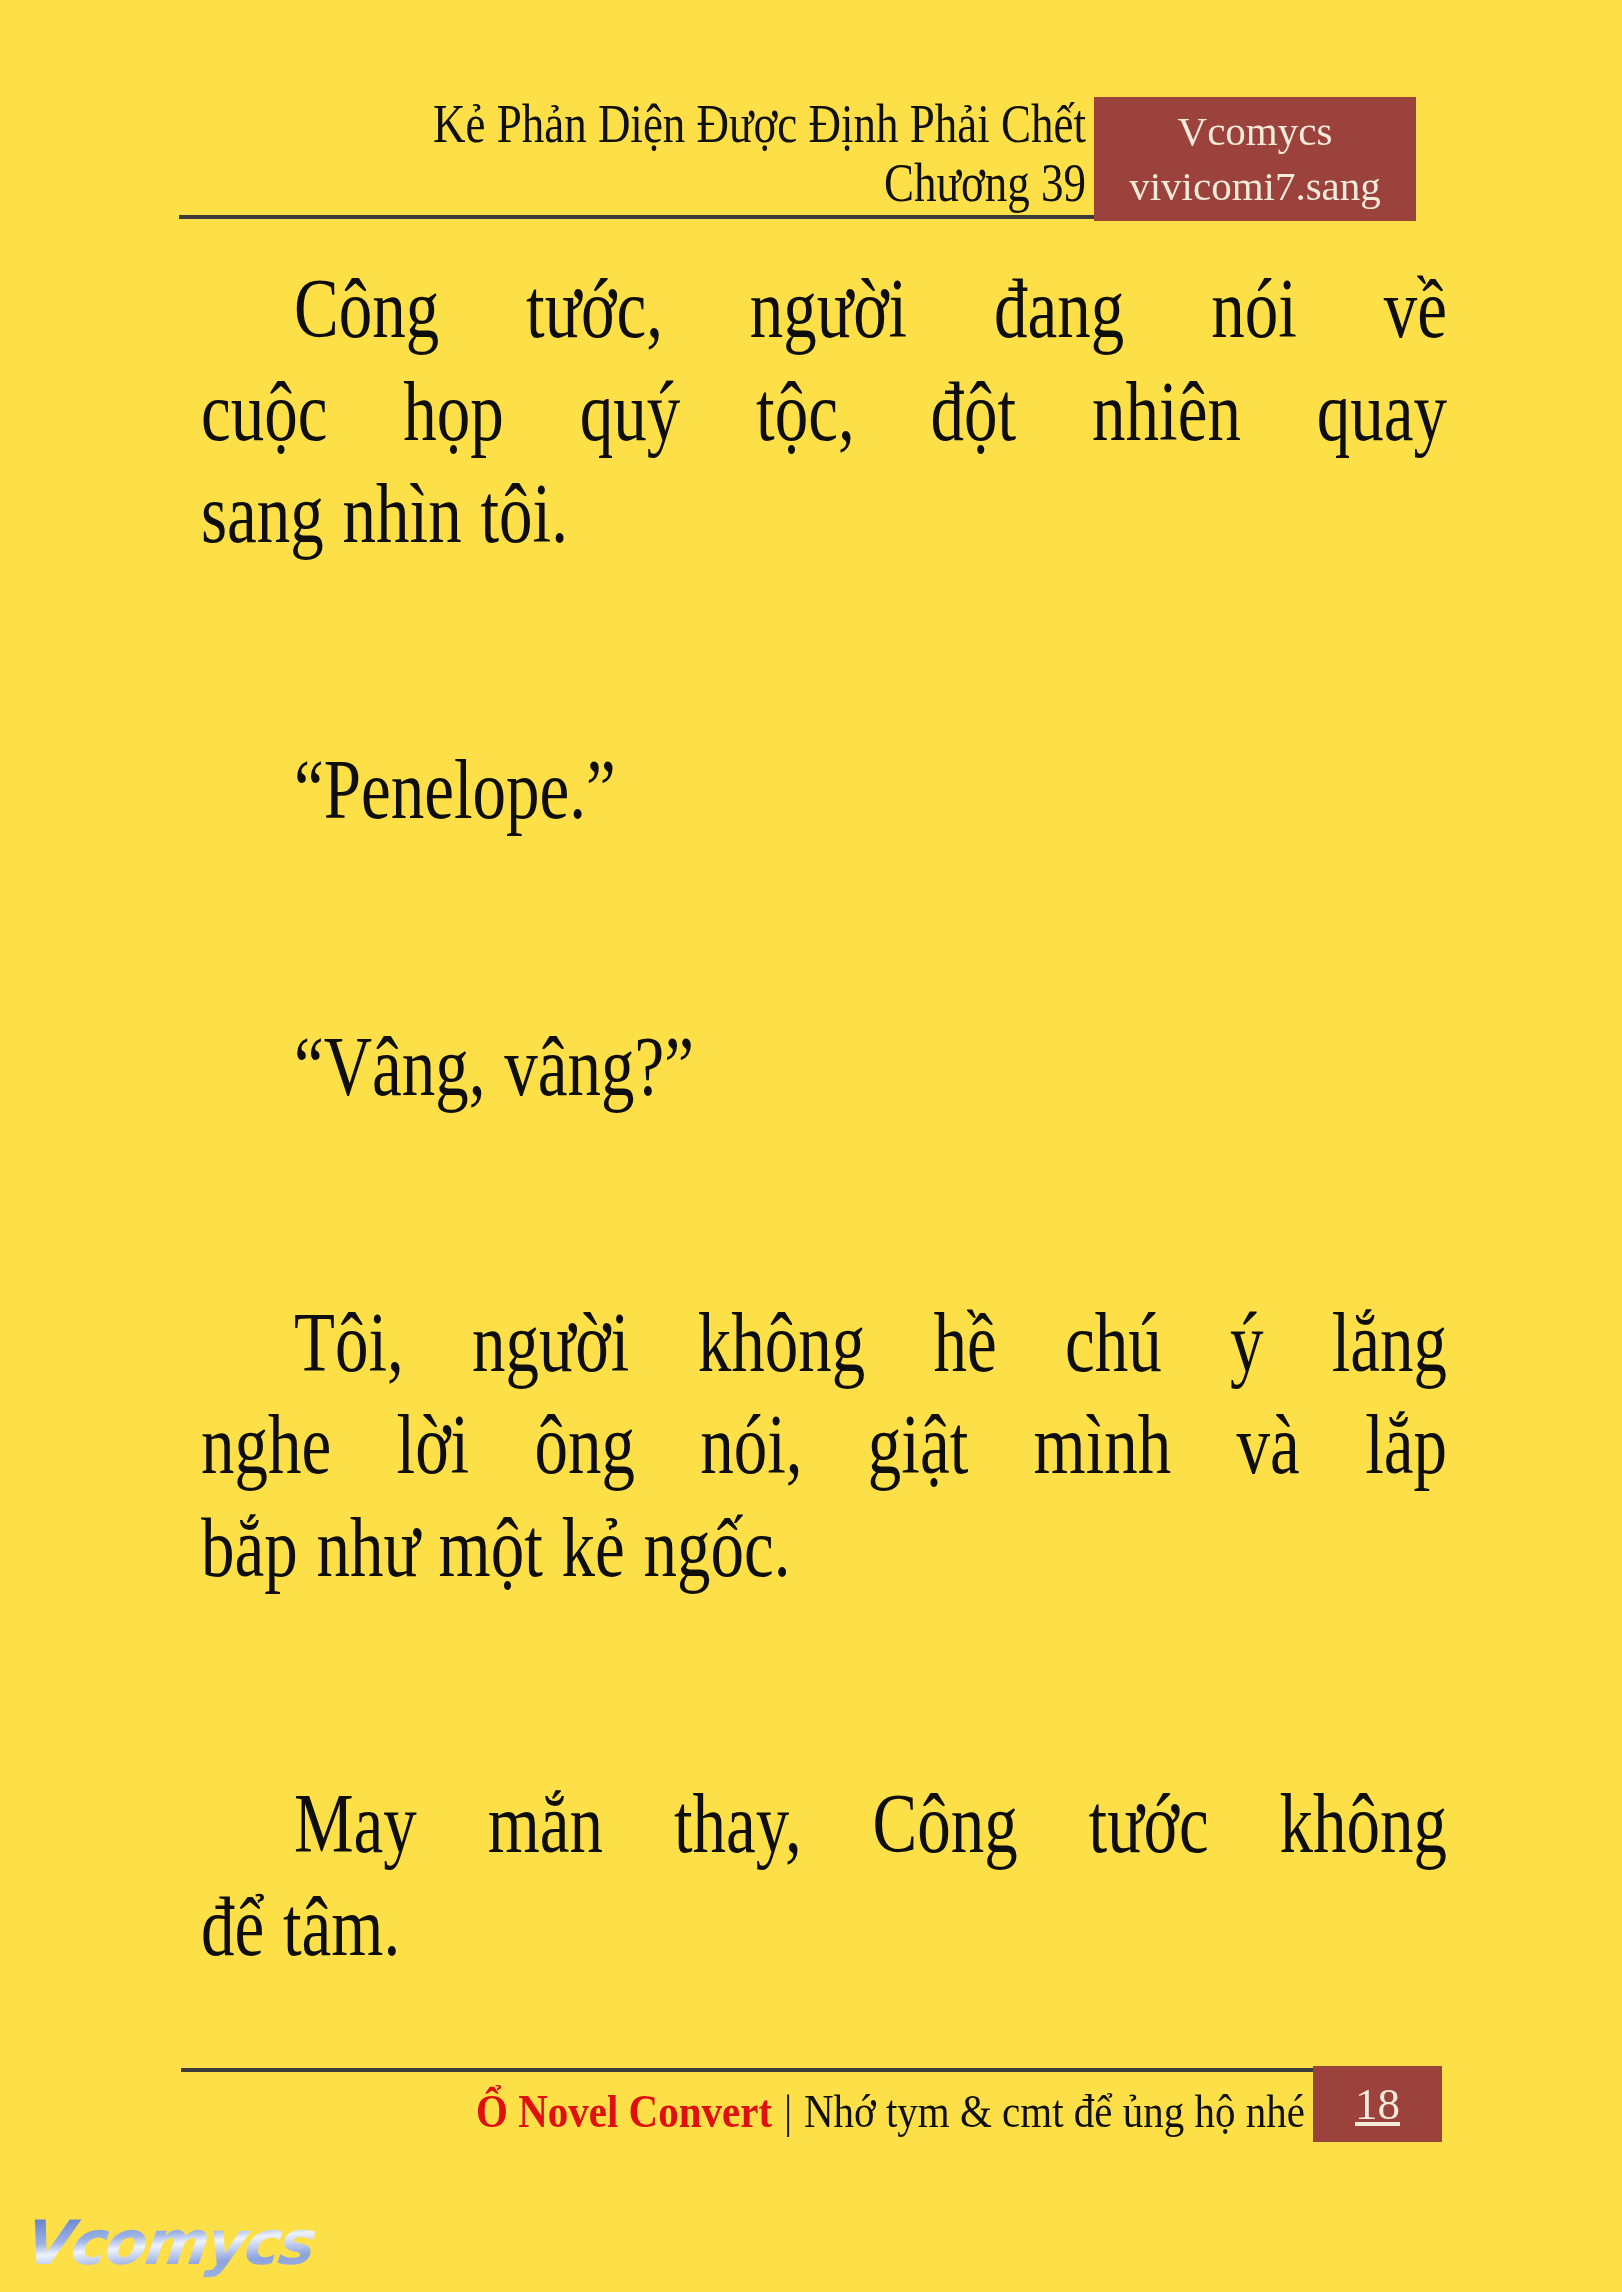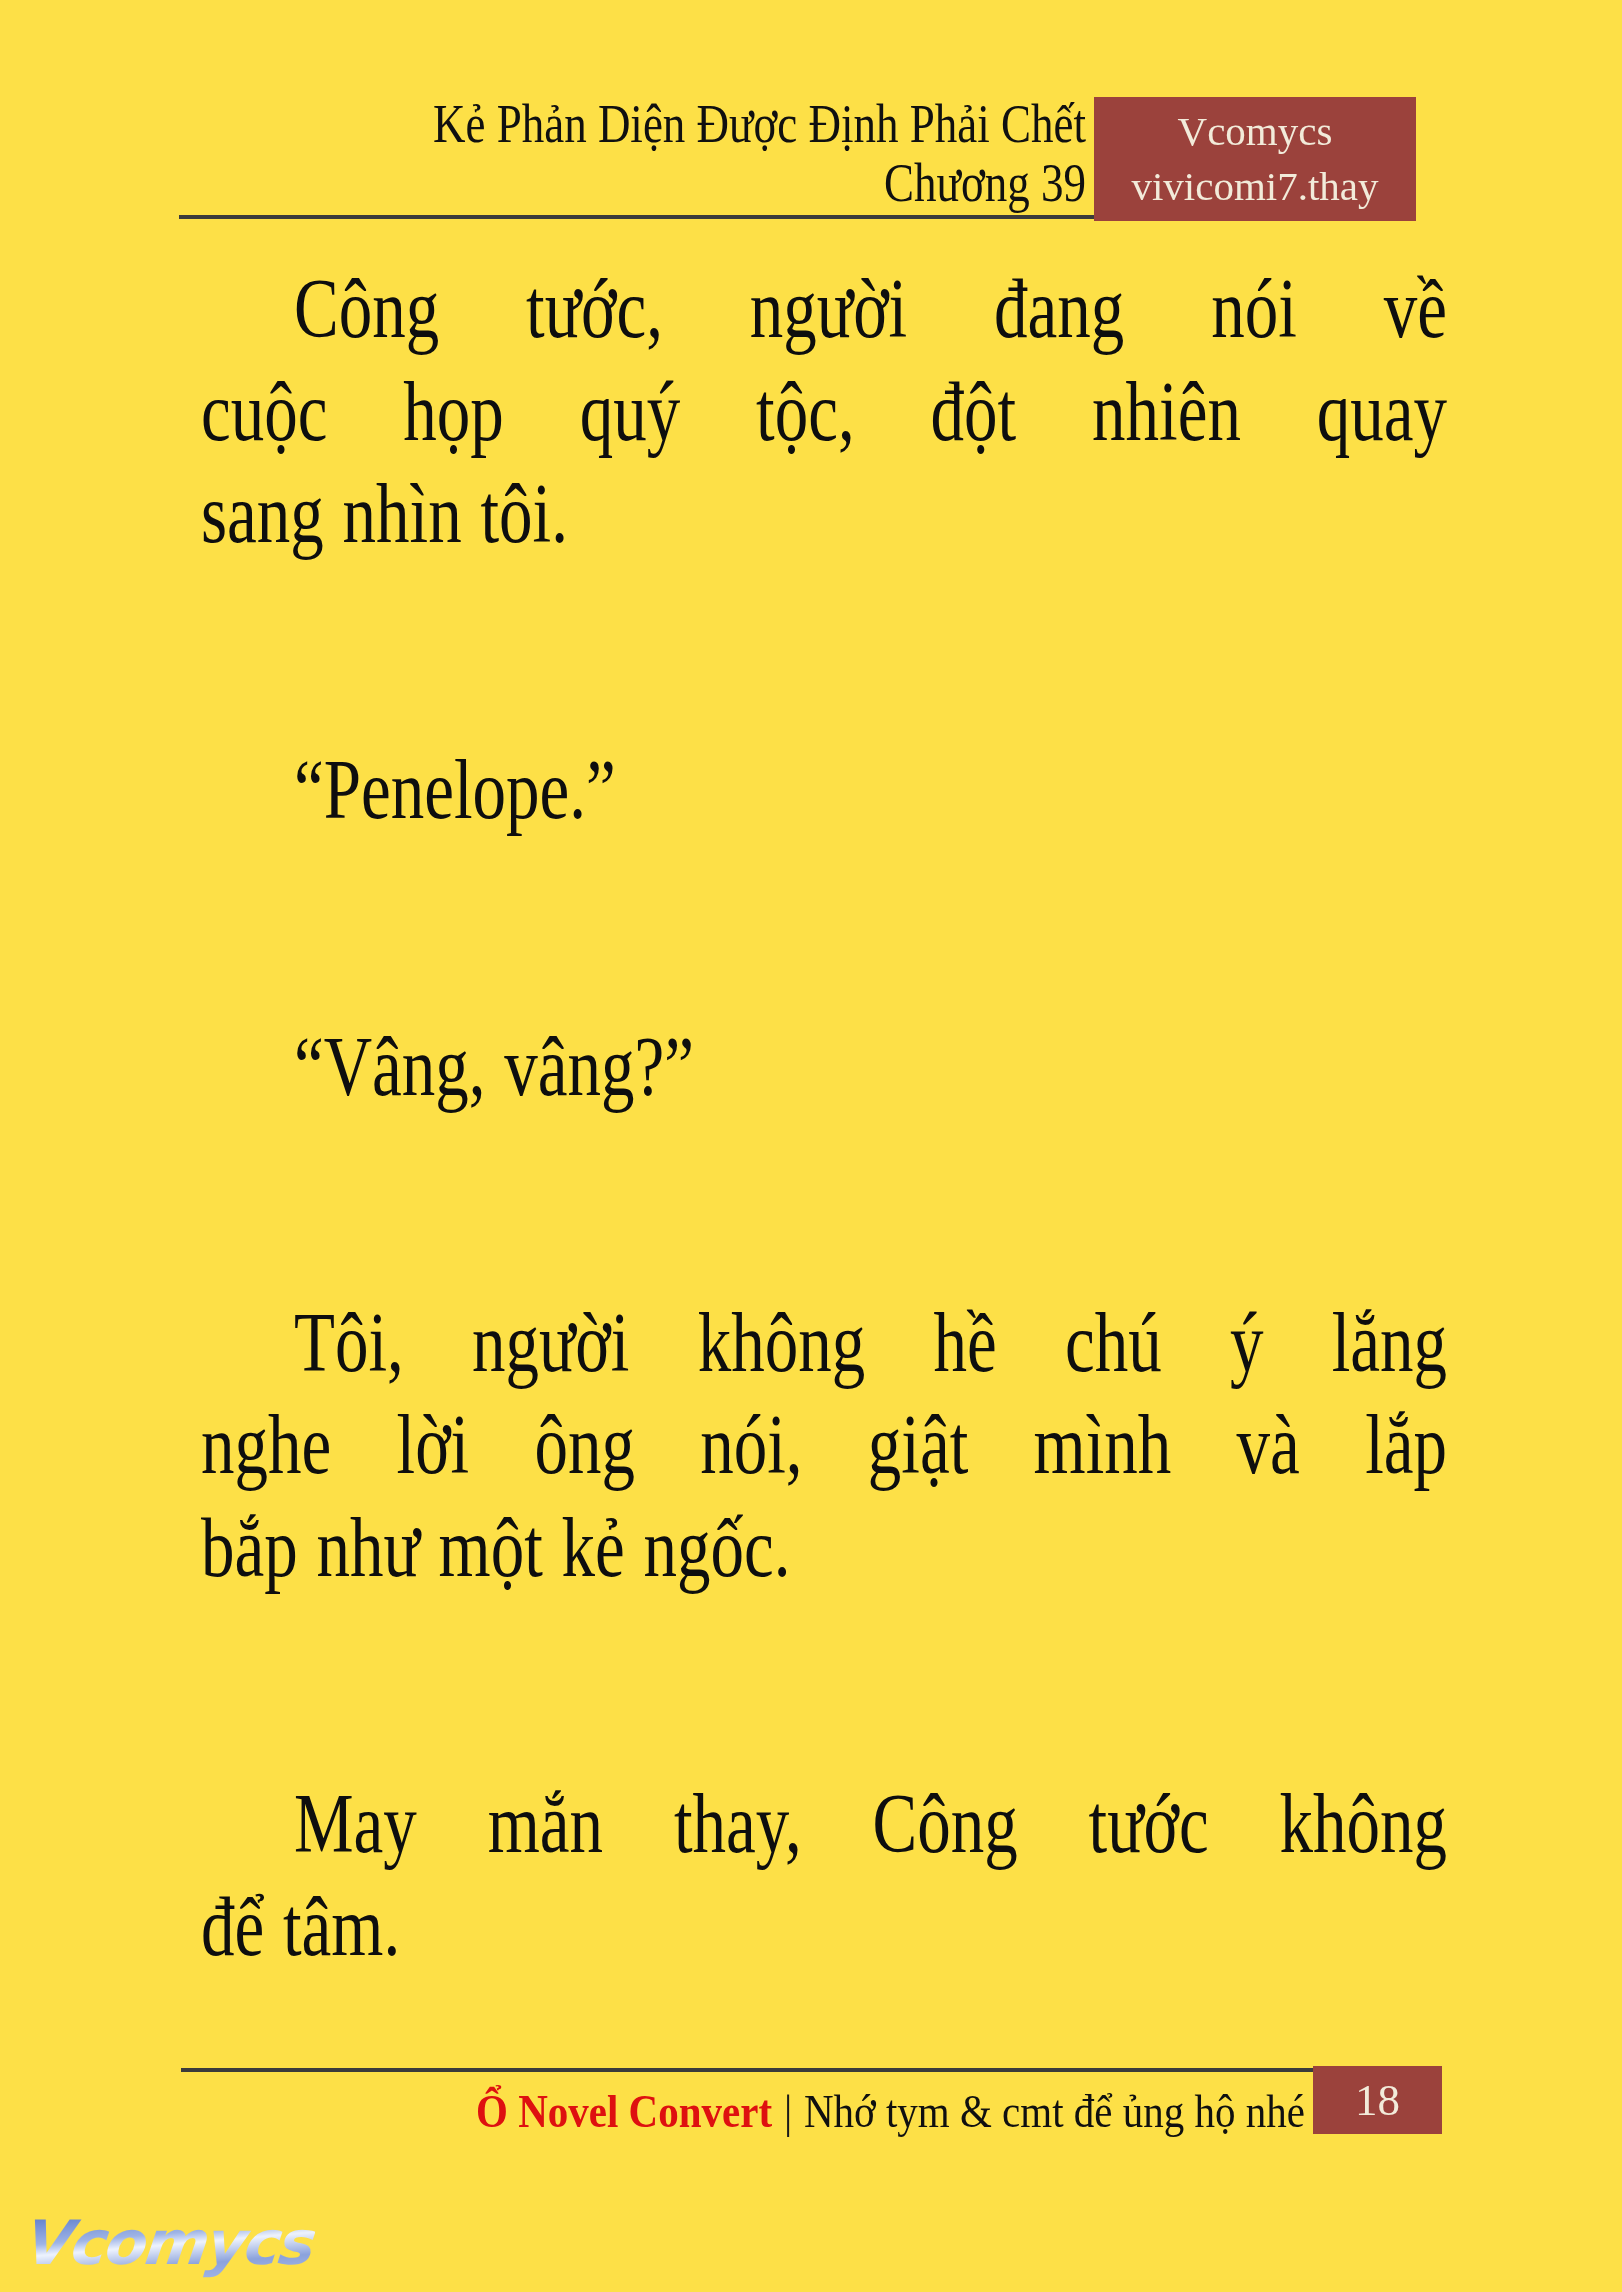--- a/index.html
+++ b/index.html
@@ -76,25 +76,25 @@
     font-size: 41px; line-height: 57px;
     color: #101010;
     transform: scaleY(1.15); transform-origin: top right;
     white-space: nowrap;
   }
   .footer-brand { color: #DE1010; font-weight: bold; }
   .footer-sep { padding: 0 11.8px; font-weight: 300; color: #1a1a1a; }
   .page-number {
     position: absolute;
     left: 1313px; top: 2066px;
-    width: 129px; height: 68px;
+    width: 129px; height: 76px;
     background: #9B423C;
     color: #F2EBDA;
     font-size: 45px;
-    display: flex; align-items: center; justify-content: center;
+    display: flex; align-items: center; justify-content: center; text-decoration: underline;
   }
 
   
   .watermark {
     position: absolute;
     left: 27.4px; top: 2207px;
     font-family: "DejaVu Sans", sans-serif;
     font-weight: bold; font-style: italic;
     font-size: 61px; letter-spacing: -2px;
     transform: skewX(-8deg);
@@ -110,21 +110,21 @@
 
 <div class="page">
 
   <div class="header-title">
     <div>Kẻ Phản Diện Được Định Phải Chết</div>
     <div>Chương 39</div>
   </div>
 
   <div class="badge">
     <div>Vcomycs</div>
-    <div>vivicomi7.thay</div>
+    <div>vivicomi7.sang</div>
   </div>
 
   <div class="header-rule"></div>
 
   <div class="body-text">
 
     <div class="paragraph">
       <div class="pline first">Công tước, người đang nói về</div>
       <div class="pline">cuộc họp quý tộc, đột nhiên quay</div>
       <div class="pline last">sang nhìn tôi.</div>

